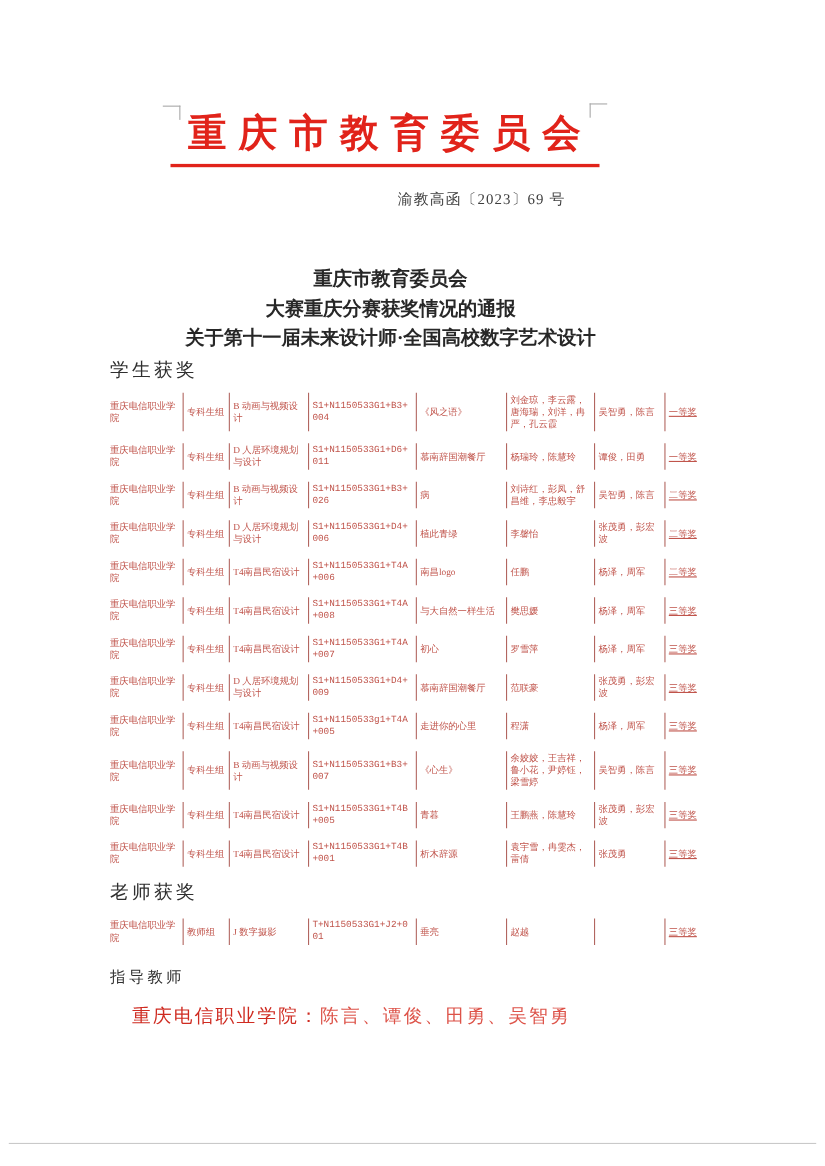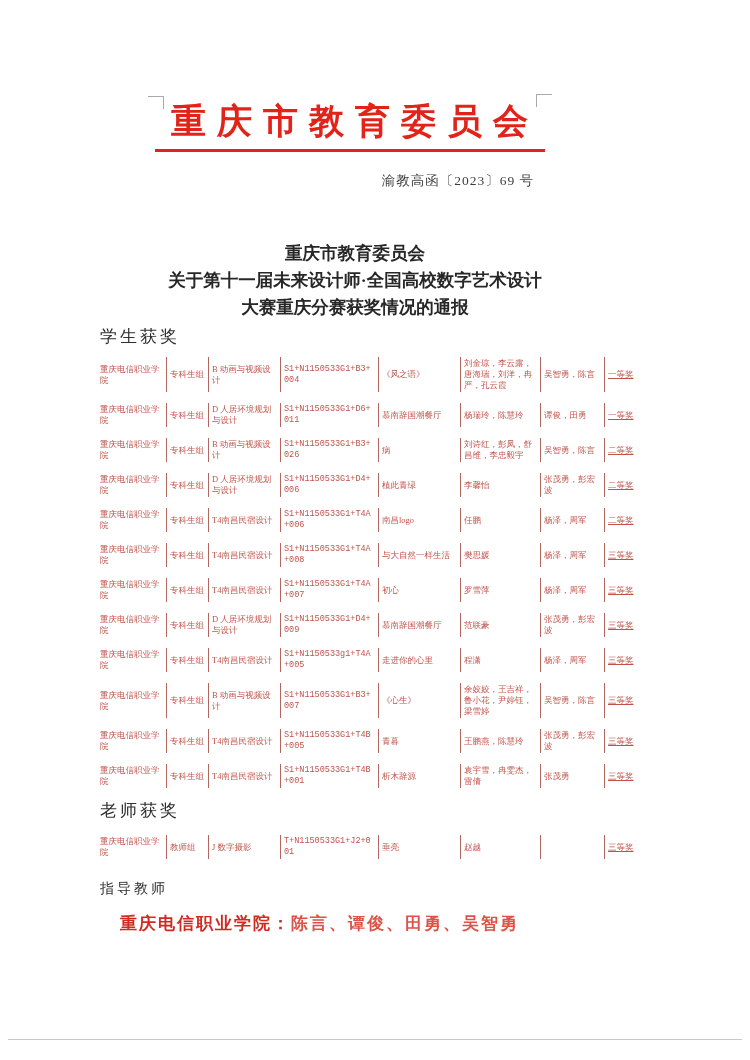--- a/index.html
+++ b/index.html
@@ -18,21 +18,21 @@
 
   
   .letterhead {
     position: absolute; top: 98px; left: 118px; width: 474px;
     text-align: center; font-size: 35px; font-weight: bold;
     letter-spacing: 11px; color: #e1231a; white-space: nowrap;
   }
   .red-rule { position: absolute; top: 149px; left: 155px; width: 390px; height: 3px; background: #e1231a; }
 
   .doc-number {
-    position: absolute; top: 172px; left: 112px; width: 422px;
+    position: absolute; top: 172px; left: 92px; width: 422px;
     text-align: right; font-size: 13.5px; color: #3d3d3d; letter-spacing: 1px;
   }
 
   .doc-title {
     position: absolute; top: 240px; left: 95px; width: 520px;
     text-align: center; font-size: 17.5px; font-weight: bold;
     color: #272727; line-height: 27px;
   }
 
   .flow { position: absolute; top: 325px; left: 100px; width: 552px; }
@@ -59,21 +59,21 @@
   td.c-code     { width: 98px; font-family: "Liberation Mono", "DejaVu Sans Mono", monospace; font-size: 8px; }
   td.c-title    { width: 82px; }
   td.c-students { width: 80px; }
   td.c-teachers { width: 64px; }
   td.c-award    { width: 48px; text-decoration: underline; }
 
   table.awards.teacher { margin-top: 2px; }
 
   .advisors-line {
     margin-top: 14px; margin-left: 20px;
-    font-size: 17px; font-weight: bold; letter-spacing: 2px; white-space: nowrap;
+    font-size: 17px; font-weight: normal; letter-spacing: 2px; white-space: nowrap;
   }
   .advisors-line .school { color: #cf2b21; }
   .advisors-line .names  { color: #dd5349; }
 
   .bottom-rule { position: absolute; top: 1039px; left: 8px; width: 734px; height: 1px; background: #c9c9c9; }
 </style>
 </head>
 <body>
 
 <div class="page">
@@ -81,22 +81,22 @@
   <div class="crop left"></div>
   <div class="crop right"></div>
 
   <div class="letterhead">重庆市教育委员会</div>
   <div class="red-rule"></div>
 
   <div class="doc-number">渝教高函〔2023〕69 号</div>
 
   <div class="doc-title">
     <div>重庆市教育委员会</div>
+    <div>大赛重庆分赛获奖情况的通报</div>
     <div>关于第十一届未来设计师·全国高校数字艺术设计</div>
-    <div>大赛重庆分赛获奖情况的通报</div>
   </div>
 
   <div class="flow">
 
     <div class="section-label">学生获奖</div>
 
     <table class="awards">
       <tbody>
 
       <tr>

